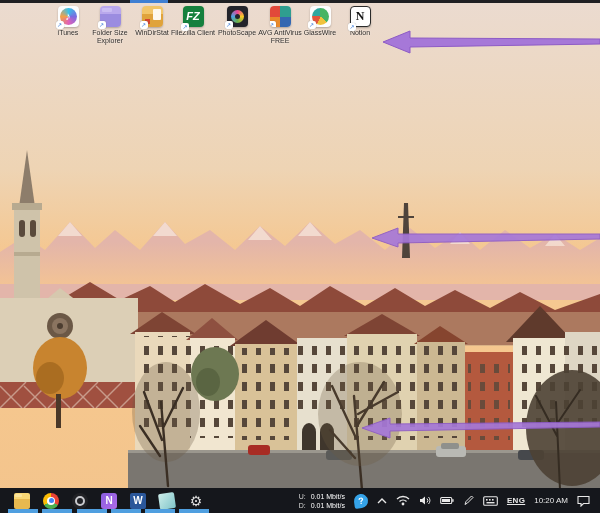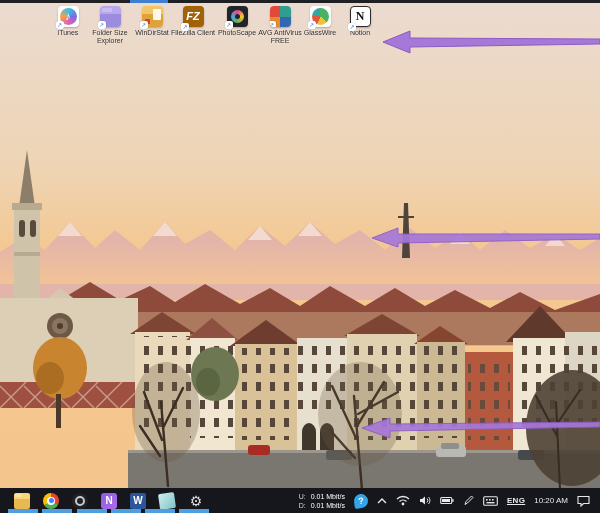--- a/index.html
+++ b/index.html
@@ -21,21 +21,21 @@
             box-shadow:0 0 1px rgba(0,0,0,.4);}
   .ic.itunes{background:#fdfdfd;}
   .ic.itunes .disc{position:absolute;inset:2px;border-radius:50%;
       background:conic-gradient(#39c1e8,#7b6be0,#e060b8,#f2a04a,#39c1e8);}
   .ic.itunes .note{position:absolute;inset:0;color:#fff;font-size:11px;line-height:21px;}
   .ic.folder1{background:linear-gradient(180deg,#b9a8ec 0 40%,#9b8ce0 40% 100%);}
   .ic.folder1 .flap{position:absolute;top:2px;left:2px;width:10px;height:4px;background:#cabdf2;border-radius:1px;}
   .ic.folder2{background:linear-gradient(180deg,#f2c568 0 40%,#e0a33b 40% 100%);}
   .ic.folder2 .page{position:absolute;top:3px;right:2px;width:8px;height:11px;background:#fdf8ee;border-radius:1px;}
   .ic.folder2 .bit{position:absolute;left:3px;bottom:3px;width:5px;height:5px;background:#d4452f;}
-  .ic.fz{background:#a16207;color:#fff;font-weight:bold;font-style:italic;
+  .ic.fz{background:#15803d;color:#fff;font-weight:bold;font-style:italic;
          font-size:11px;line-height:21px;text-align:center;}
   .ic.pscape{background:#23242b;}
   .ic.pscape .swirl{position:absolute;inset:4px;border-radius:50%;
       background:conic-gradient(#e84393,#f9ca24,#6ab04c,#4aa3df,#e84393);}
   .ic.pscape .swc{position:absolute;inset:8px;border-radius:50%;background:#23242b;}
   .ic.avg{background:#fff;overflow:hidden;}
   .ic.avg .q{position:absolute;width:10.5px;height:10.5px;}
   .ic.avg .q1{left:0;top:0;background:#e2493a;}
   .ic.avg .q2{right:0;top:0;background:#2f9e8f;}
   .ic.avg .q3{left:0;bottom:0;background:#e98a2b;}

